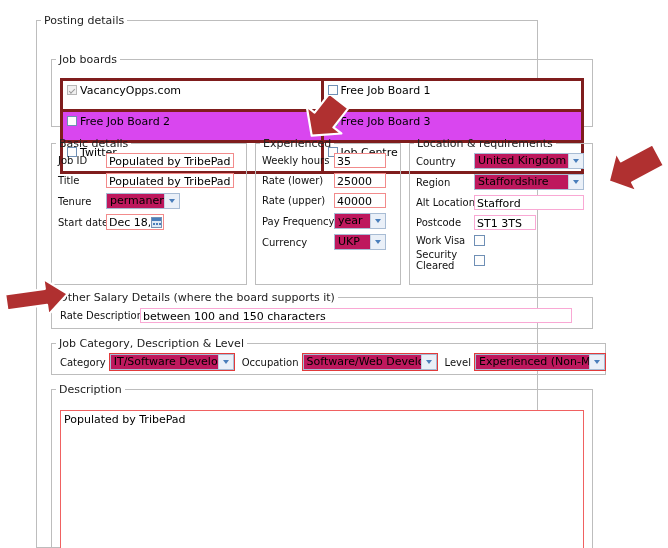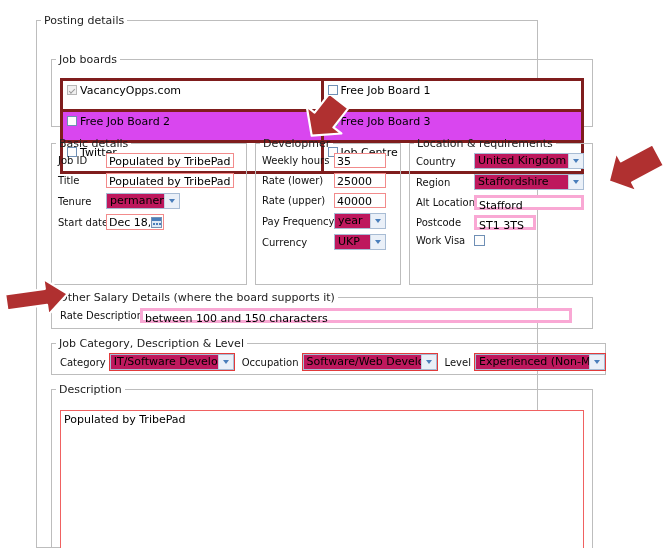--- a/index.html
+++ b/index.html
@@ -139,21 +139,21 @@
     white-space: nowrap;
   }
 
   
   .txt {
     font-family: "DejaVu Sans", "Liberation Sans", sans-serif;
     font-size: 11px;
     height: 15px;
     line-height: 15px;
     padding: 0 2px;
-    border: 3px solid #f9a8d4;
+    border: 1px solid #f9a8d4;
     background: #ffffff;
     box-sizing: border-box;
     color: #000;
   }
   .txt.err { border: 1px solid #f28b8b; }
 
   .sel {
     font-family: "DejaVu Sans", "Liberation Sans", sans-serif;
     font-size: 11px;
     height: 16px;
@@ -339,21 +339,21 @@
     <div class="frow" style="margin-top:5px">
       <span class="flabel" style="width:48px">Start date</span>
       <span class="datewrap" style="width:58px">
         <span class="dtxt">Dec 18, 2</span>
         <span class="cal-icon"></span>
       </span>
     </div>
   </fieldset>
 
   <fieldset id="remuneration-fieldset">
-    <legend>Developmer</legend>
+    <legend>Experienced</legend>
 
     <div class="frow">
       <span class="flabel" style="width:72px">Weekly hours</span>
       <span class="txt err" style="width:52px">35</span>
     </div>
 
     <div class="frow" style="margin-top:5px">
       <span class="flabel" style="width:72px">Rate (lower)</span>
       <span class="txt err" style="width:52px">25000</span>
     </div>
@@ -407,20 +407,27 @@
     <div class="frow" style="margin-top:5px">
       <span class="flabel" style="width:58px">Postcode</span>
       <span class="txt" style="width:62px">ST1 3TS</span>
     </div>
 
     <div class="frow" style="margin-top:5px">
       <span class="flabel" style="width:58px">Work Visa</span>
       <span class="cbx plain-lg"></span>
     </div>
 
+    <div class="frow" style="margin-top:3px; align-items:flex-start">
+      <span class="flabel" style="width:58px; line-height:11px">
+        <span>Security</span><br>
+        <span>Cleared</span>
+      </span>
+      <span class="cbx plain-lg" style="margin-top:6px"></span>
+    </div>
   </fieldset>
 
   <fieldset id="salary-fieldset">
     <legend>Other Salary Details (where the board supports it)</legend>
     <div class="frow" style="margin-left:8px; margin-top:4px">
       <span class="flabel" style="width:80px">Rate Description</span>
       <span class="txt" style="width:432px">between 100 and 150 characters</span>
     </div>
   </fieldset>
 

